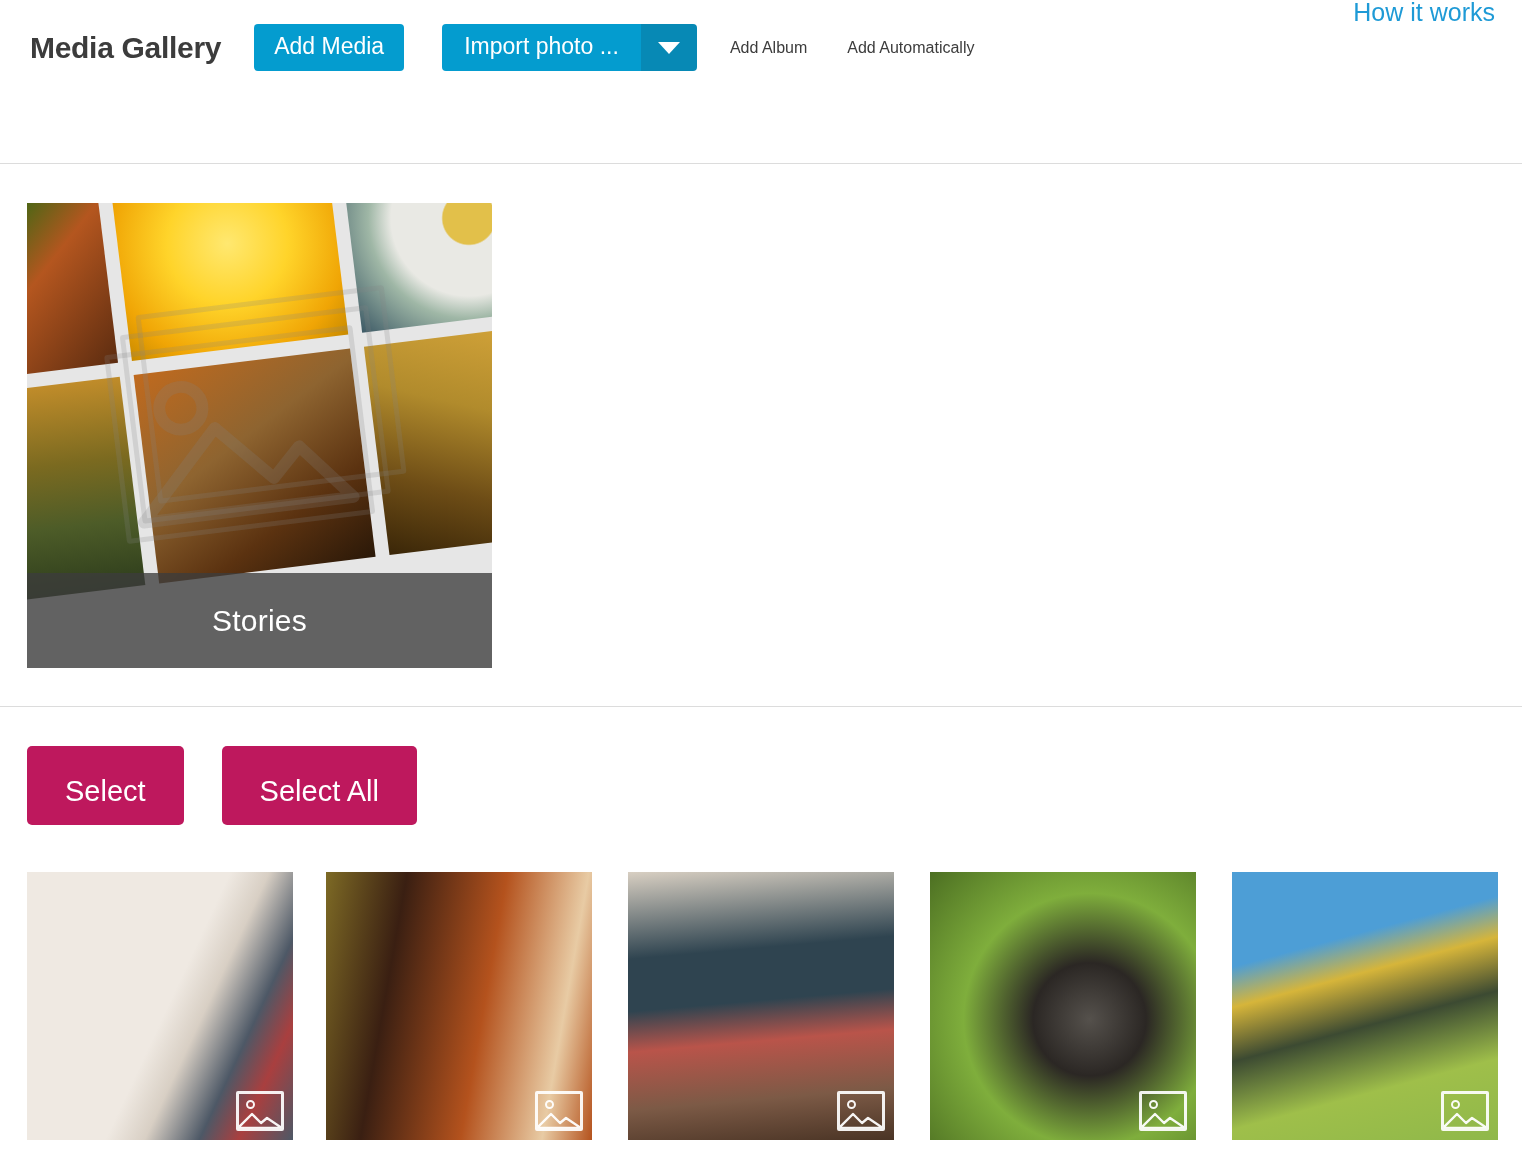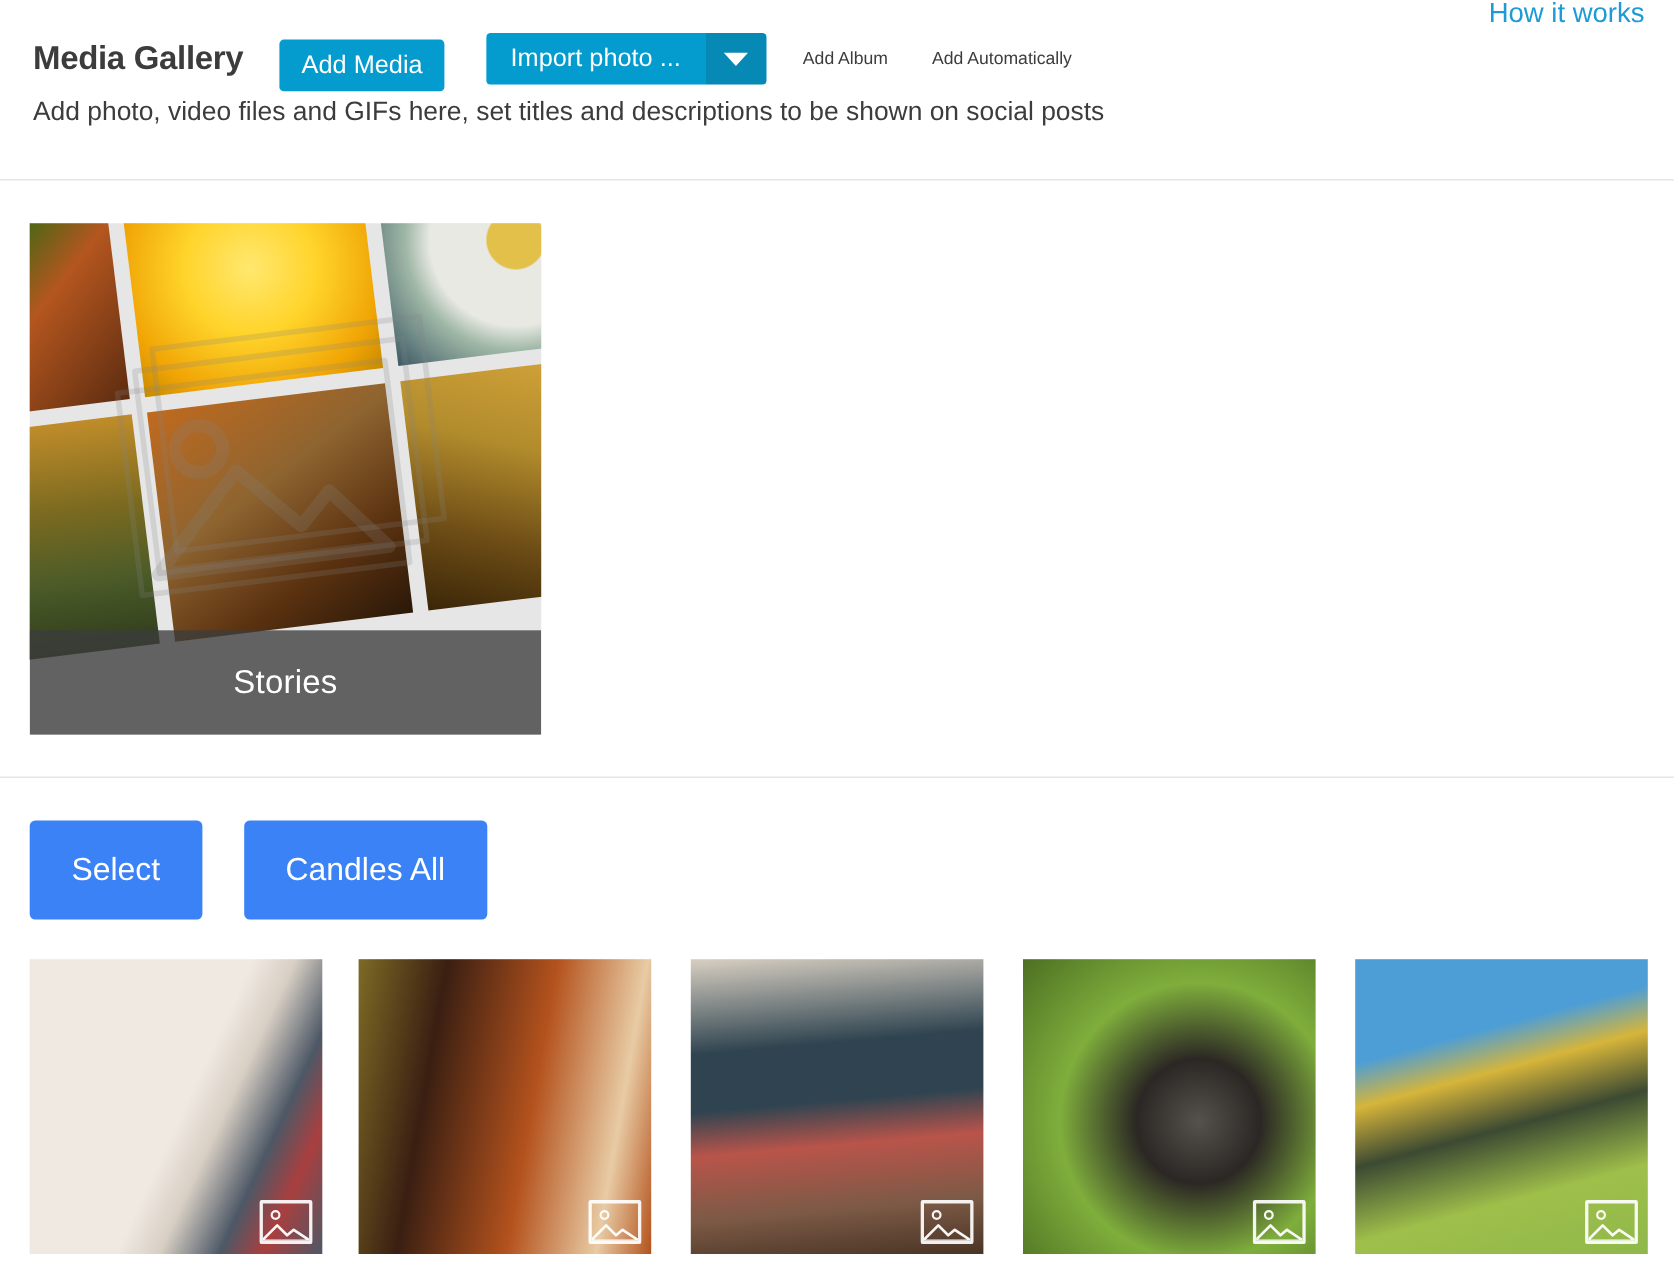--- a/index.html
+++ b/index.html
@@ -34,21 +34,20 @@
     background: #049CCF;
     color: #ffffff;
     border: none;
     border-radius: 4px;
     font-family: "Liberation Sans", sans-serif;
     font-size: 23px;
     padding: 10px 20px 12px 20px;
     cursor: pointer;
     white-space: nowrap;
     line-height: 1.1;
-    margin-top: 12px;
   }
   .split-btn {
     display: flex;
     align-items: stretch;
     border-radius: 4px;
     overflow: hidden;
     margin-left: 38px;
     cursor: pointer;
   }
   .split-btn-main {
@@ -168,27 +167,27 @@
   }
 
   
   .select-row {
     position: absolute;
     top: 746px; left: 27px;
     display: flex;
     gap: 38px;
   }
   .btn-select {
-    background: #3b82f6;
+    background: #be185d;
     color: #ffffff;
     border: none;
     border-radius: 5px;
     font-family: "Liberation Sans", sans-serif;
     font-size: 29px;
-    height: 90px;
+    height: 79px;
     padding: 0 38px;
     cursor: pointer;
     line-height: 91px;
   }
 
   
   .thumb-row {
     position: absolute;
     top: 872px; left: 27px;
     width: 1470px;
@@ -244,21 +243,20 @@
         <span class="caret-glyph"></span>
       </div>
     </div>
 
     <div class="text-action ta-1">Add Album</div>
     <div class="text-action ta-2">Add Automatically</div>
   </div>
 
   <a class="how-it-works">How it works</a>
 
-  <div class="subtitle">Add photo, video files and GIFs here, set titles and descriptions to be shown on social posts</div>
 
   <div class="divider divider-1"></div>
 
   <div class="album-card album-stories">
     <div class="collage">
       <div class="tile" style="left:0px;  top:10px;  width:218px; height:210px; background-image:linear-gradient(135deg,#6aa226 0%,#2f6b12 38%,#b4561f 62%,#5c2c10 100%);"></div>
       <div class="tile" style="left:232px;top:10px;  width:218px; height:210px; background-image:radial-gradient(circle at 50% 50%,#ffe870 0%,#ffd42a 40%,#f0a505 78%,#c88a00 100%);"></div>
       <div class="tile" style="left:464px;top:10px;  width:218px; height:210px; background-image:radial-gradient(circle at 55% 52%,#e2c04a 0%,#e2c04a 16%,#e9e9e4 17%,#e9e9e4 48%,#9fb7a6 62%,#33505f 100%);"></div>
       <div class="tile" style="left:0px;  top:234px; width:218px; height:210px; background-image:linear-gradient(180deg,#c08c2a 0%,#7b6a20 38%,#4d5c28 68%,#2e3d1c 100%);"></div>
       <div class="tile" style="left:232px;top:234px; width:218px; height:210px; background-image:linear-gradient(150deg,#c06a1e 0%,#8e6430 40%,#5b3210 72%,#2a1808 100%);"></div>
@@ -279,21 +277,21 @@
     <div class="album-caption-bar">
       <span class="album-caption-text">Stories</span>
     </div>
   </div>
 
 
   <div class="divider divider-2"></div>
 
   <div class="select-row">
     <button class="btn-select">Select</button>
-    <button class="btn-select">Candles All</button>
+    <button class="btn-select">Select All</button>
   </div>
 
   <div class="thumb-row">
 
     <div class="thumb" style="left:0px; background-image:linear-gradient(115deg,#efe9e2 0%,#efe9e2 52%,#d8cfc4 62%,#4d5866 76%,#a93f3f 86%,#4d5866 100%);">
       <div class="thumb-badge">
         <span class="badge-sun"></span>
         <svg class="badge-mtn" viewBox="0 0 46 22" preserveAspectRatio="none">
           <path d="M1 21 L15 7 L24 16 L30 11 L45 21 Z" fill="none" stroke="rgba(255,255,255,0.95)" stroke-width="2.4" stroke-linejoin="round"></path>
         </svg>

